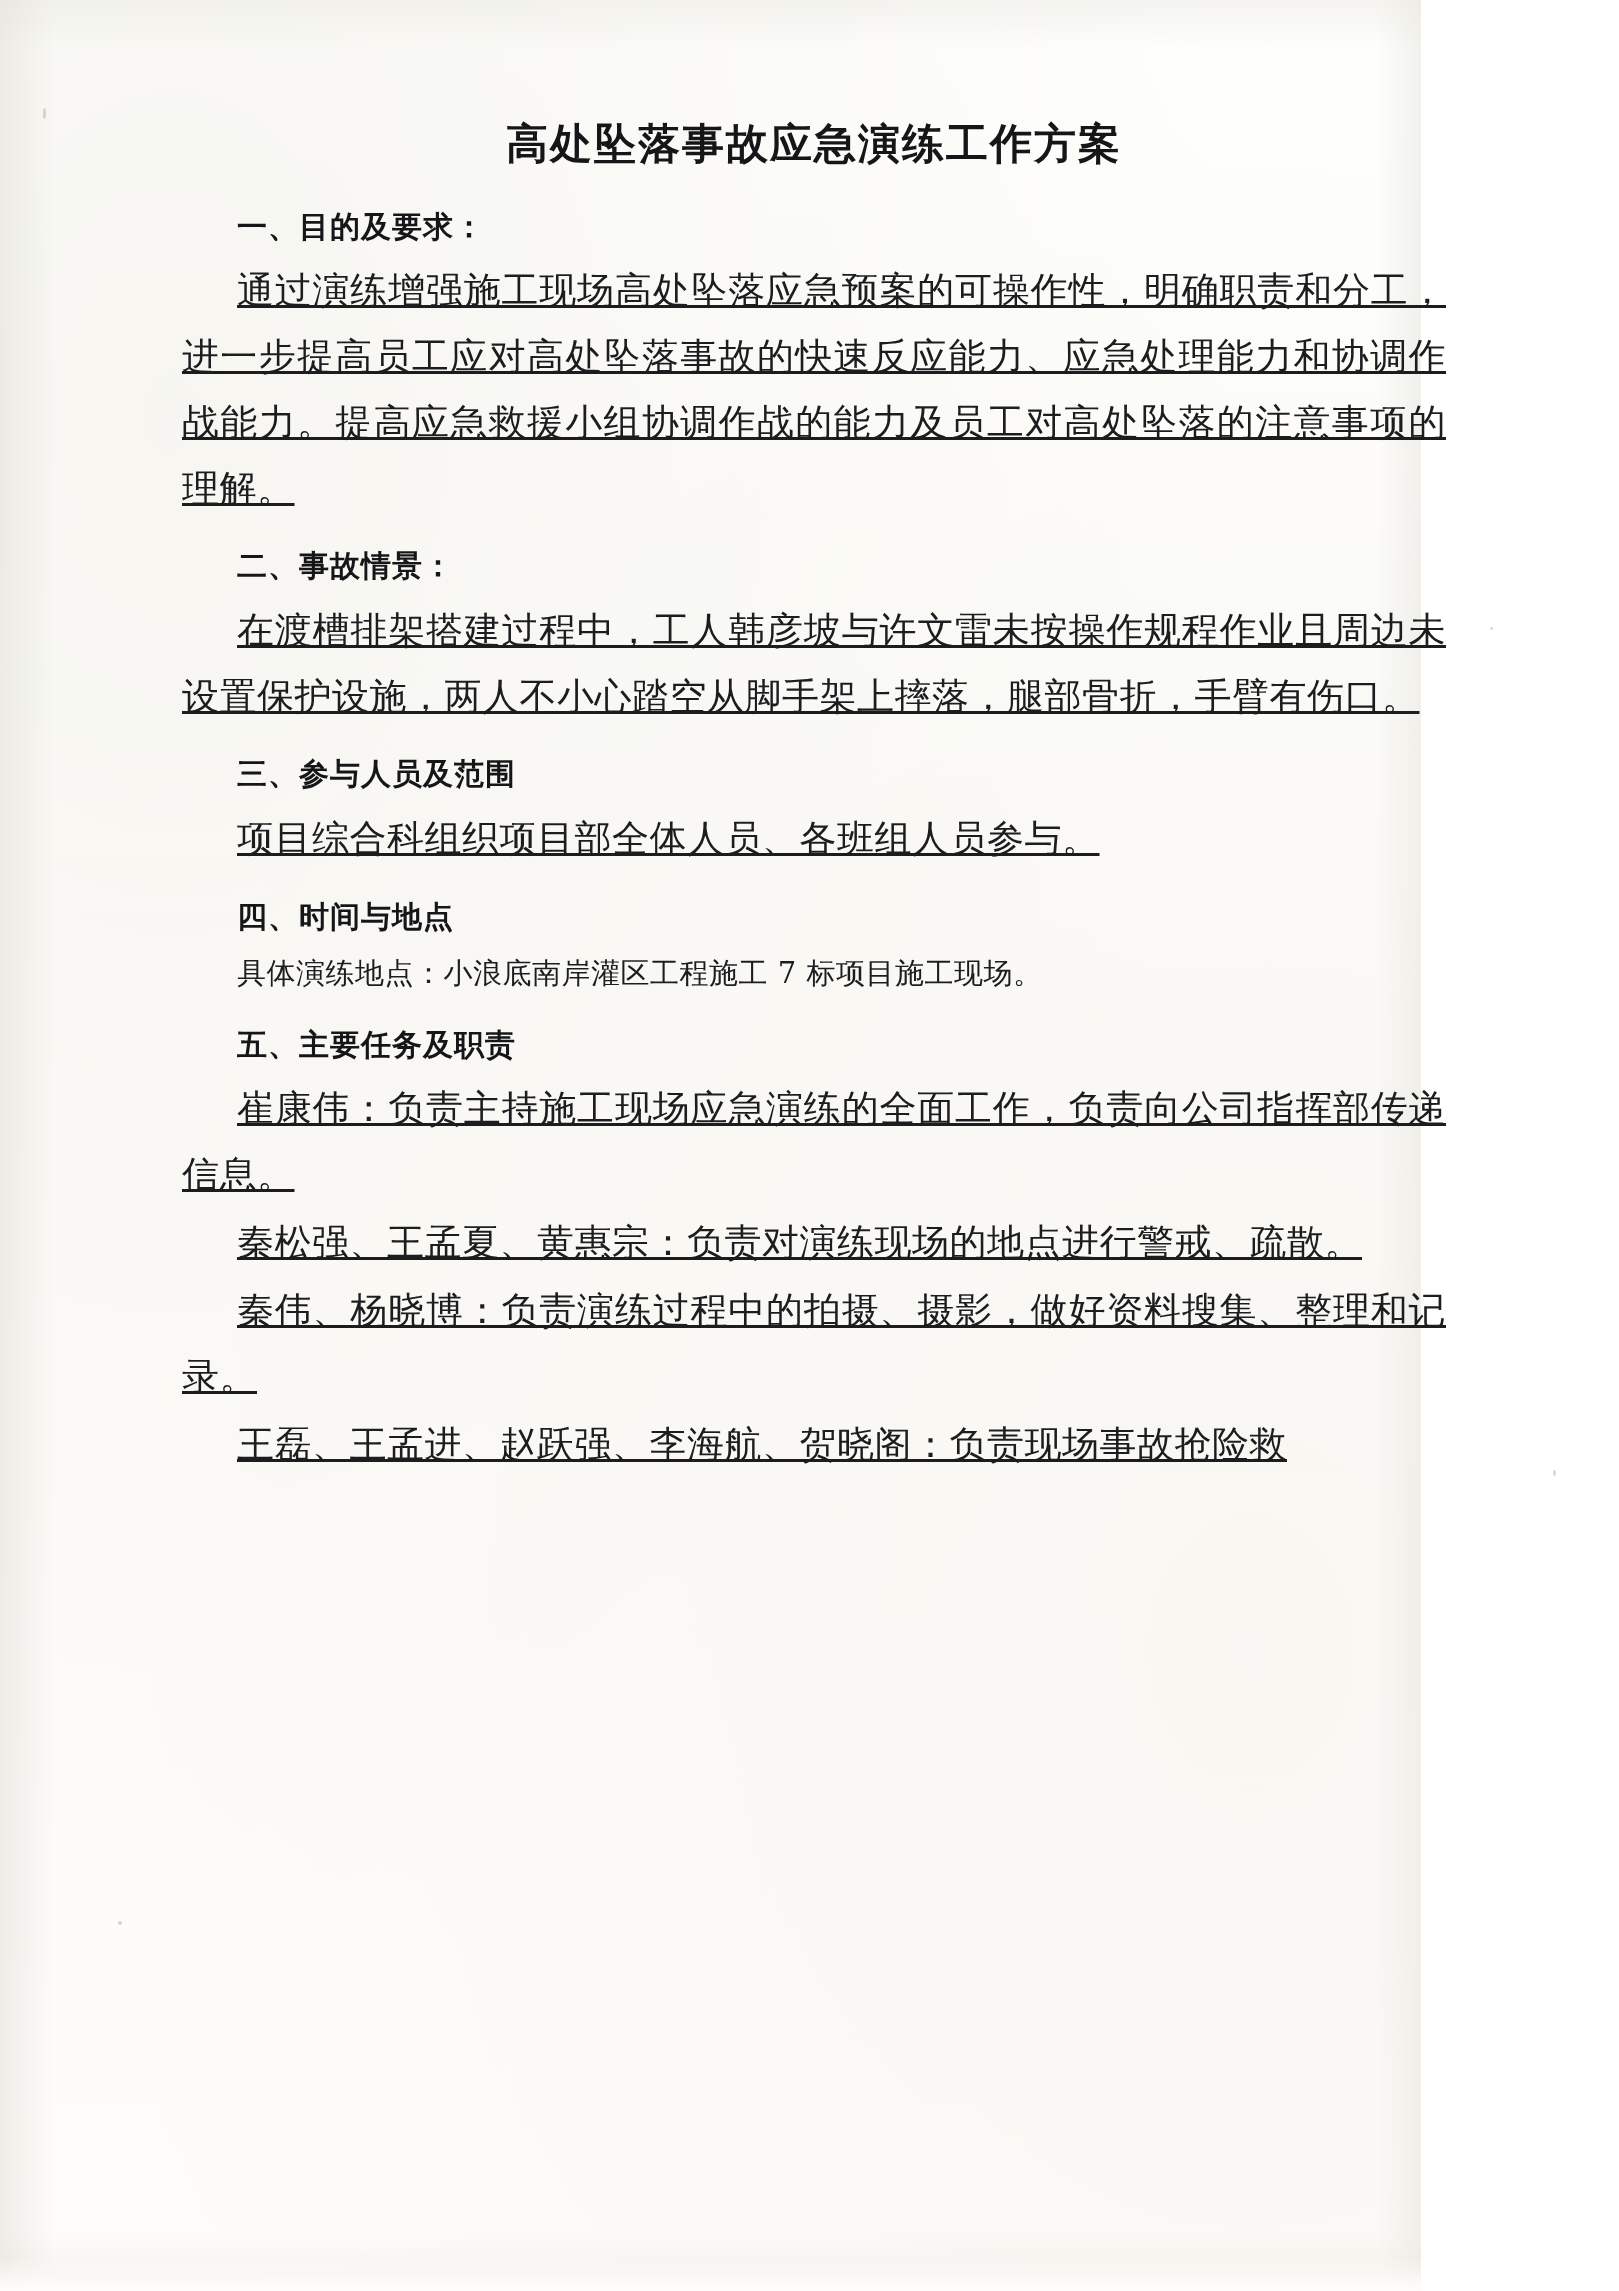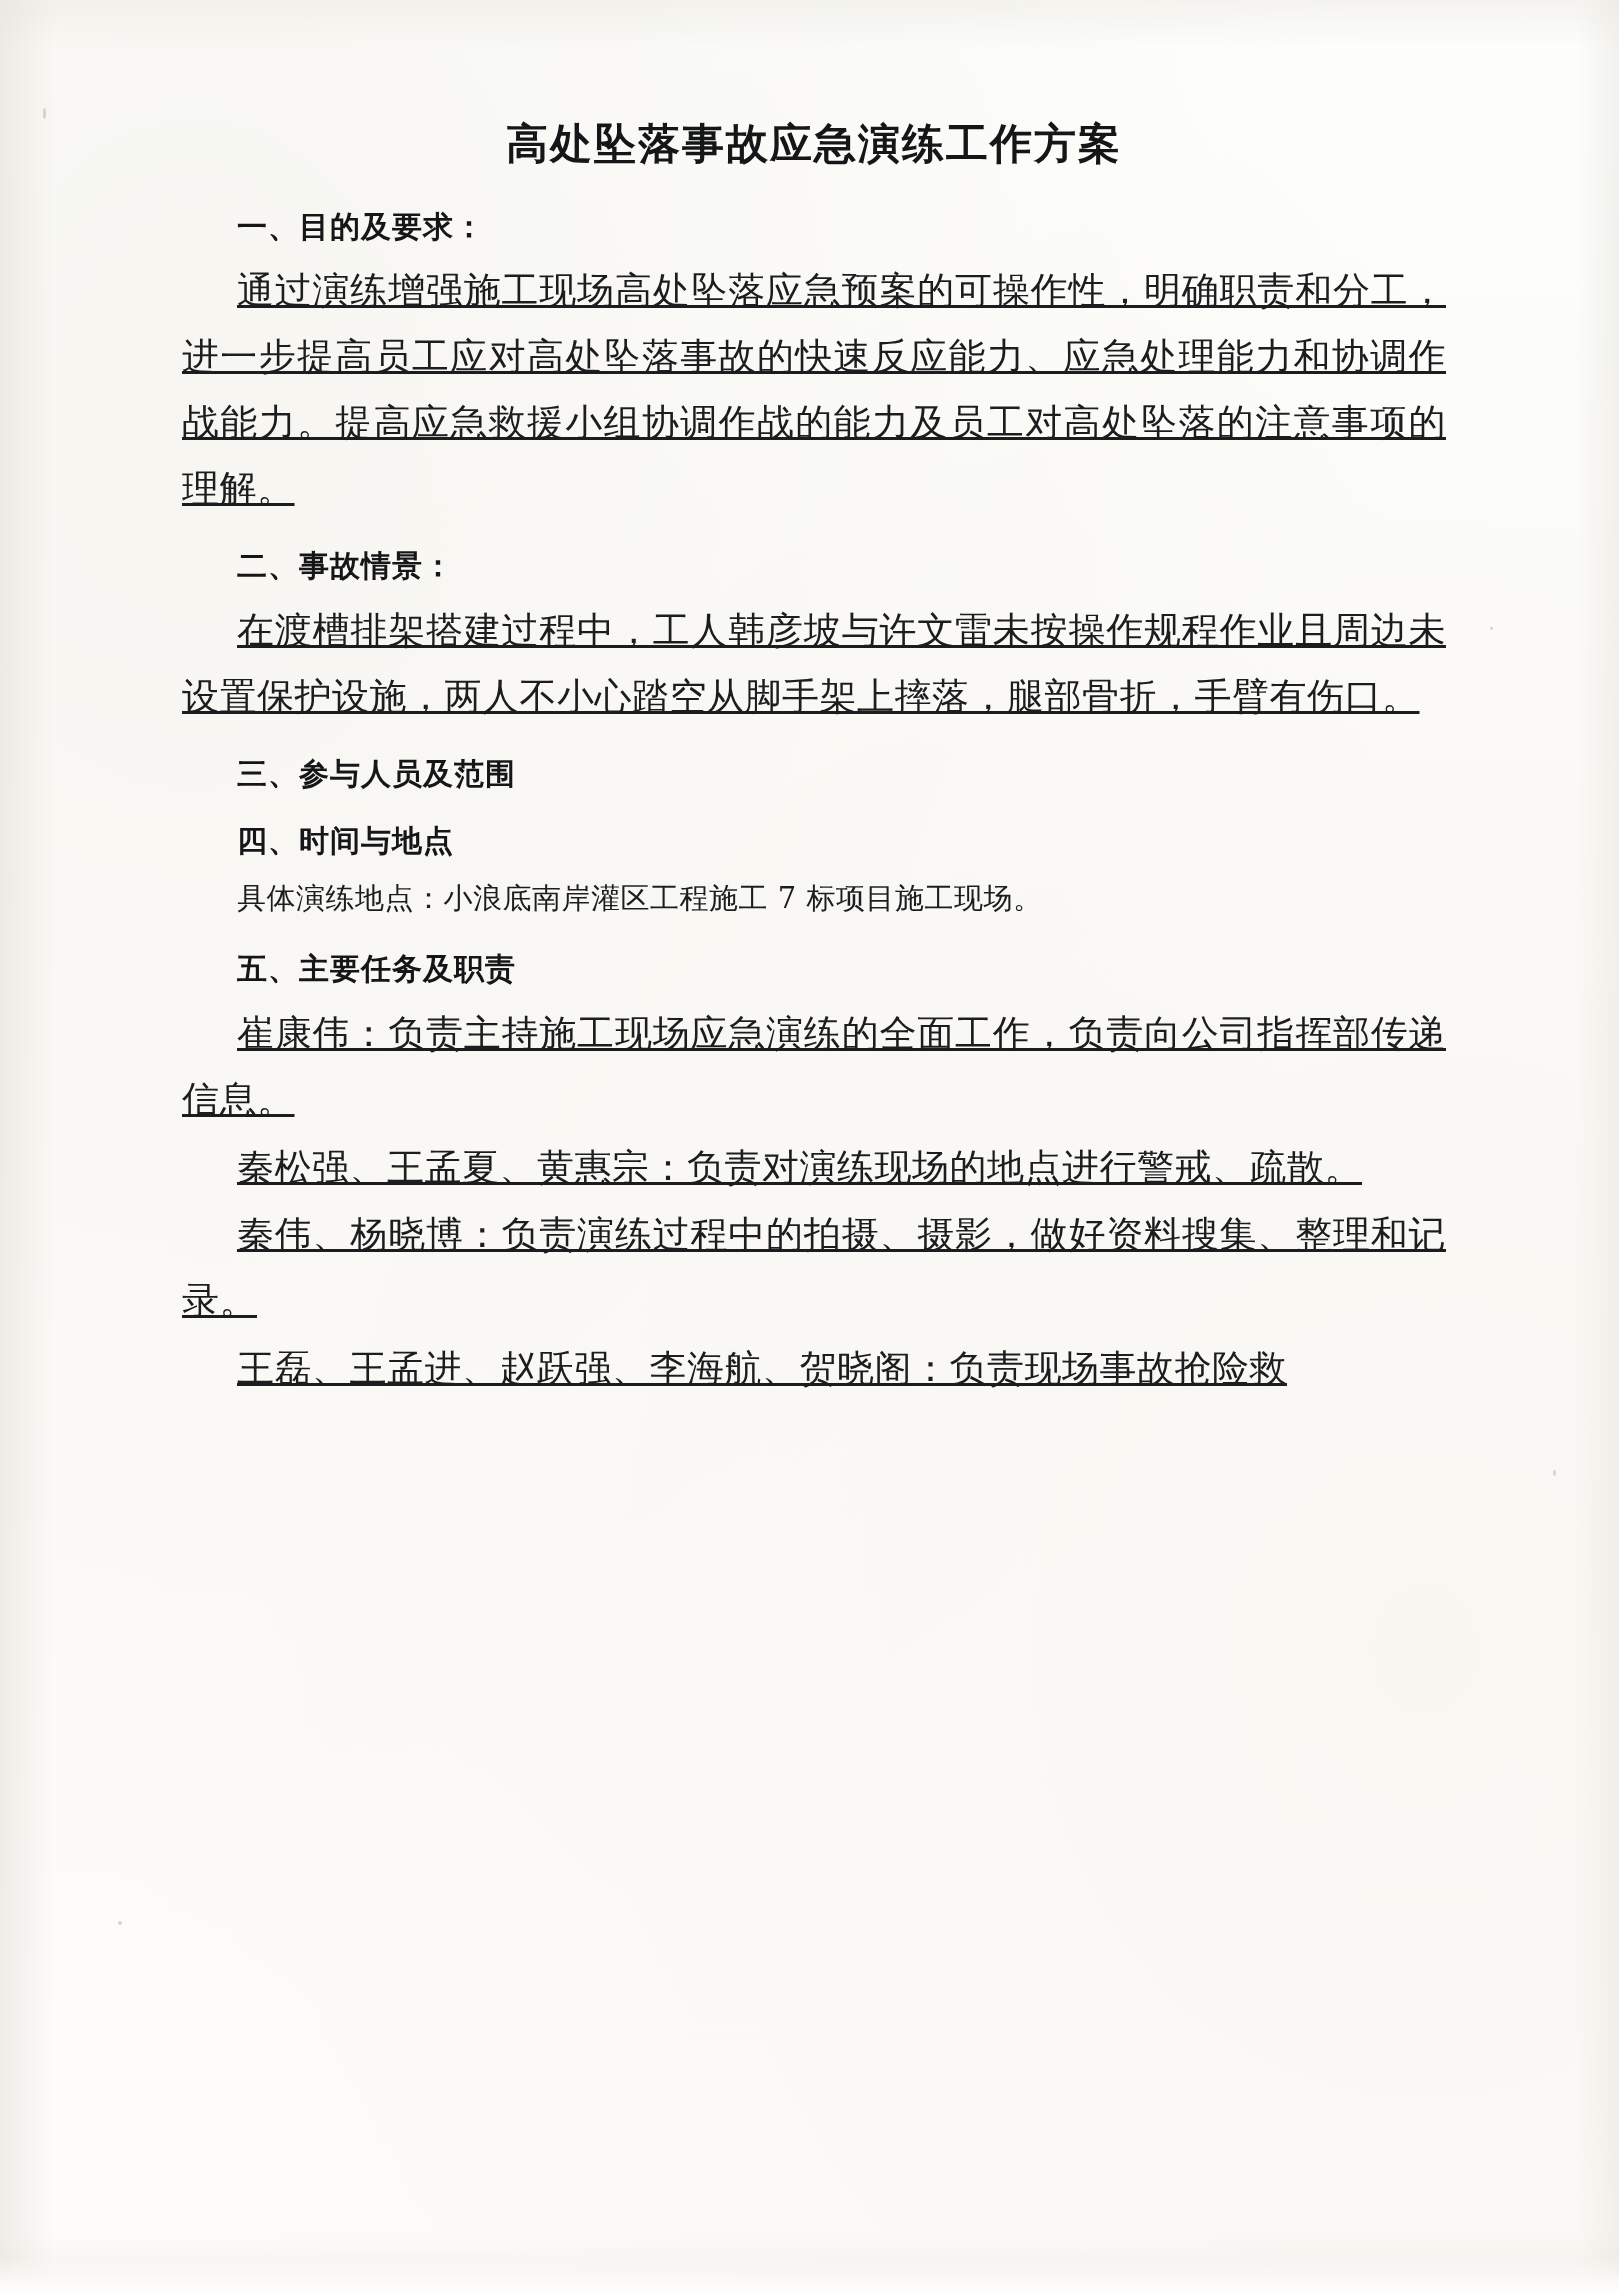--- a/index.html
+++ b/index.html
@@ -9,21 +9,21 @@
   }
   body {
     width: 1619px;
     height: 2292px;
     font-family: "DejaVu Serif", "Liberation Serif", serif;
     color: #16181a;
     overflow: hidden;
   }
   .page {
     position: relative;
-    width: 1619px;
+    width: 1421px;
     height: 2292px;
     background: #fdfdfb;
     background-image:
       radial-gradient(ellipse at 12% 18%, rgba(246,245,240,0.9) 0%, rgba(255,255,255,0) 60%),
       radial-gradient(ellipse at 88% 72%, rgba(247,246,241,0.85) 0%, rgba(255,255,255,0) 65%),
       linear-gradient(180deg, #fefefc 0%, #fcfbf8 45%, #fdfcfa 100%);
   }
   
   .page::before {
     content: "";
@@ -113,20 +113,21 @@
 
     <h1 class="doc-title">高处坠落事故应急演练工作方案</h1>
 
     <div class="heading">一、目的及要求：</div>
     <p class="para">通过演练增强施工现场高处坠落应急预案的可操作性，明确职责和分工，进一步提高员工应对高处坠落事故的快速反应能力、应急处理能力和协调作战能力。提高应急救援小组协调作战的能力及员工对高处坠落的注意事项的理解。</p>
 
     <div class="heading">二、事故情景：</div>
     <p class="para">在渡槽排架搭建过程中，工人韩彦坡与许文雷未按操作规程作业且周边未设置保护设施，两人不小心踏空从脚手架上摔落，腿部骨折，手臂有伤口。</p>
 
     <div class="heading">三、参与人员及范围</div>
+    <p class="para">项目综合科组织项目部全体人员、各班组人员参与。</p>
 
     <div class="heading">四、时间与地点</div>
     <p class="line">具体演练地点：小浪底南岸灌区工程施工 7 标项目施工现场。</p>
 
     <div class="heading">五、主要任务及职责</div>
     <p class="para tight">崔康伟：负责主持施工现场应急演练的全面工作，负责向公司指挥部传递信息。</p>
     <p class="para tight">秦松强、王孟夏、黄惠宗：负责对演练现场的地点进行警戒、疏散。</p>
     <p class="para tight">秦伟、杨晓博：负责演练过程中的拍摄、摄影，做好资料搜集、整理和记录。</p>
     <p class="para tight">王磊、王孟进、赵跃强、李海航、贺晓阁：负责现场事故抢险救</p>
 

